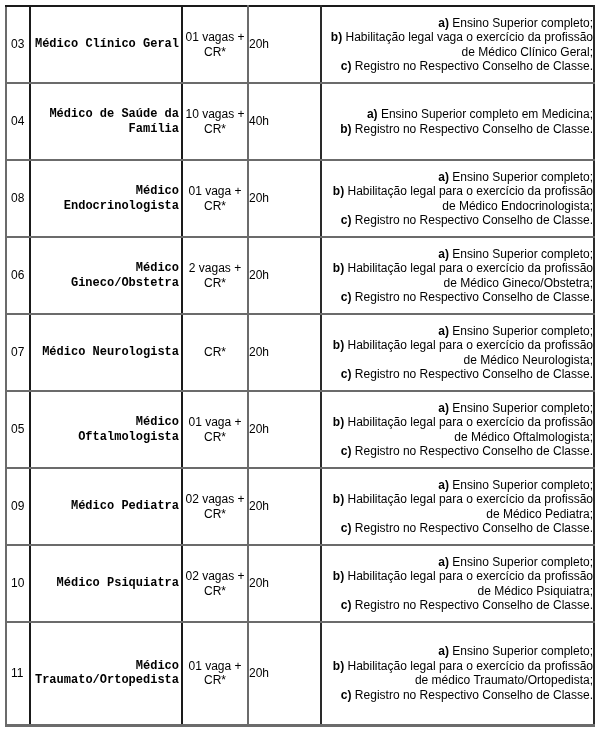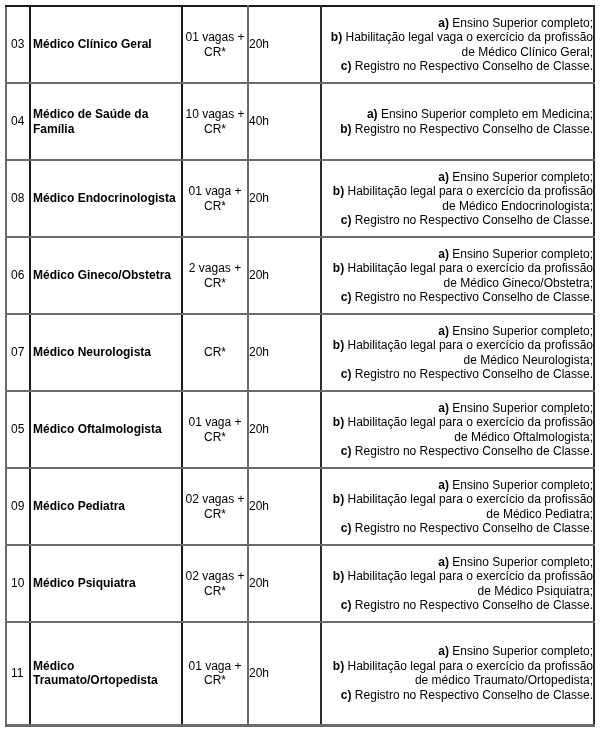--- a/index.html
+++ b/index.html
@@ -32,24 +32,25 @@
     }
     table.posts tr { height: 77px; }
     table.posts tr.tall { height: 103px; }
     td.code {
       text-align: left;
       padding-left: 4px !important;
       border-right: 2px solid #1a1a1a !important;
       border-radius: 10px;
     }
     td.role {
-      text-align: left;
+      text-align: right;
       font-weight: bold;
       padding: 0 2px !important;
       border-right: 2px solid #1a1a1a !important;
+      font-family: Liberation Mono, monospace;
     }
     td.vagas {
       text-align: center;
       padding: 0 2px !important;
       border-right: 2px solid #6b6b6b !important;
     }
     td.hours {
       text-align: left;
       padding-left: 0 !important;
       border-right: 2px solid #2a2a2a !important;

